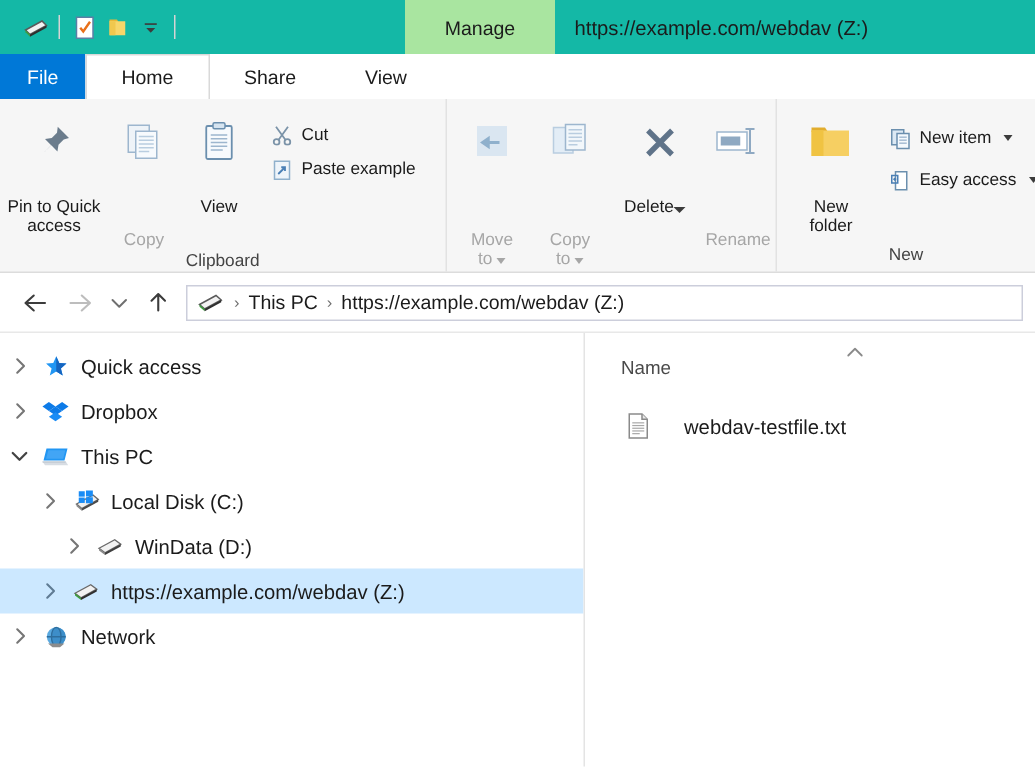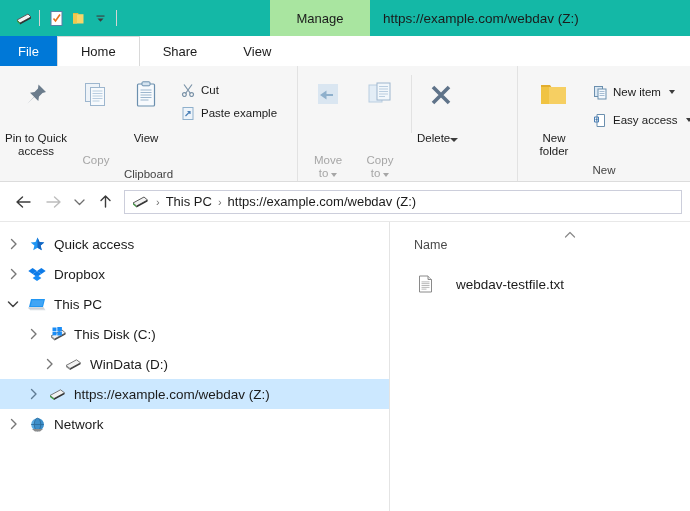--- a/index.html
+++ b/index.html
@@ -401,20 +401,30 @@
           <svg width="30" height="30" viewBox="0 0 30 30">
             <path d="M7 7 L23 23 M23 7 L7 23" stroke="#5f7389" stroke-width="3.6" fill="none"></path>
           </svg>
         </div>
         <div class="lbl" style="width:48px;display:flex;flex-direction:row;align-items:center">
           <span>Delete</span>
           <span class="caret-under"></span>
         </div>
       </div>
 
+      <div class="bigbtn disabled" style="width:56px">
+        <div class="ico">
+          <svg width="34" height="28" viewBox="0 0 34 28">
+            <rect x="3" y="7" width="20" height="12" fill="#ffffff" stroke="#9db6ce" stroke-width="1"></rect>
+            <rect x="5.5" y="10" width="13" height="6" fill="#8fa9c2"></rect>
+            <path d="M25 5 L25 21 M22 5 L28 5 M22 21 L28 21" stroke="#8fa9c2" stroke-width="1.3" fill="none"></path>
+          </svg>
+        </div>
+        <div class="lbl" style="width:56px">Rename</div>
+      </div>
     </div>
   </div>
 
   <div class="rgroup" style="width:172px;border-right:none">
     <div class="rgroup-body" style="padding-left:8px">
 
       <div class="bigbtn" style="width:56px">
         <div class="ico">
           <svg width="32" height="28" viewBox="0 0 32 28">
             <path d="M3 4 L12 4 L14 7 L3 7 Z" fill="#e2ad2e"></path>
@@ -568,21 +578,21 @@
           <path d="M3 10 L6.5 13 L6.5 14.5 L3 11.5 Z" fill="#8a8a8a"></path>
           <path d="M6.5 13 L17.5 7 L17.5 8.5 L6.5 14.5 Z" fill="#4a4a4a"></path>
           <g fill="#1a8cf5">
             <rect x="4.5" y="1.5" width="4" height="3.6"></rect>
             <rect x="9.3" y="1" width="4.6" height="4"></rect>
             <rect x="4.5" y="5.7" width="4" height="3.6"></rect>
             <rect x="9.3" y="5.5" width="4.6" height="4"></rect>
           </g>
         </svg>
       </span>
-      <span>This Disk (C:)</span>
+      <span>Local Disk (C:)</span>
     </div>
 
     <div class="tree-row" style="padding-left:36px">
       <span class="chev">
         <svg width="9" height="12" viewBox="0 0 9 12">
             <path d="M2.5 1.5 L7 6 L2.5 10.5" stroke="#767676" stroke-width="1.4" fill="none" stroke-linecap="round" stroke-linejoin="round"></path>
           </svg>
       </span>
       <span class="tree-ico">
         <svg width="19" height="15" viewBox="0 0 19 15">

